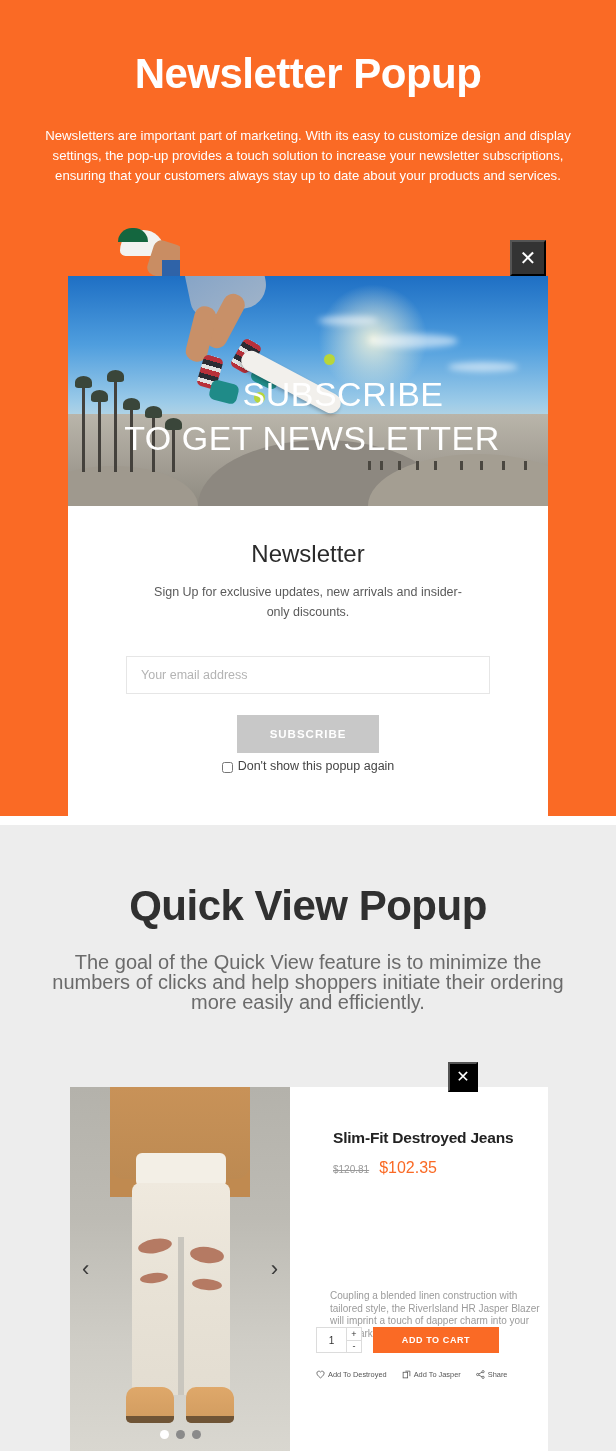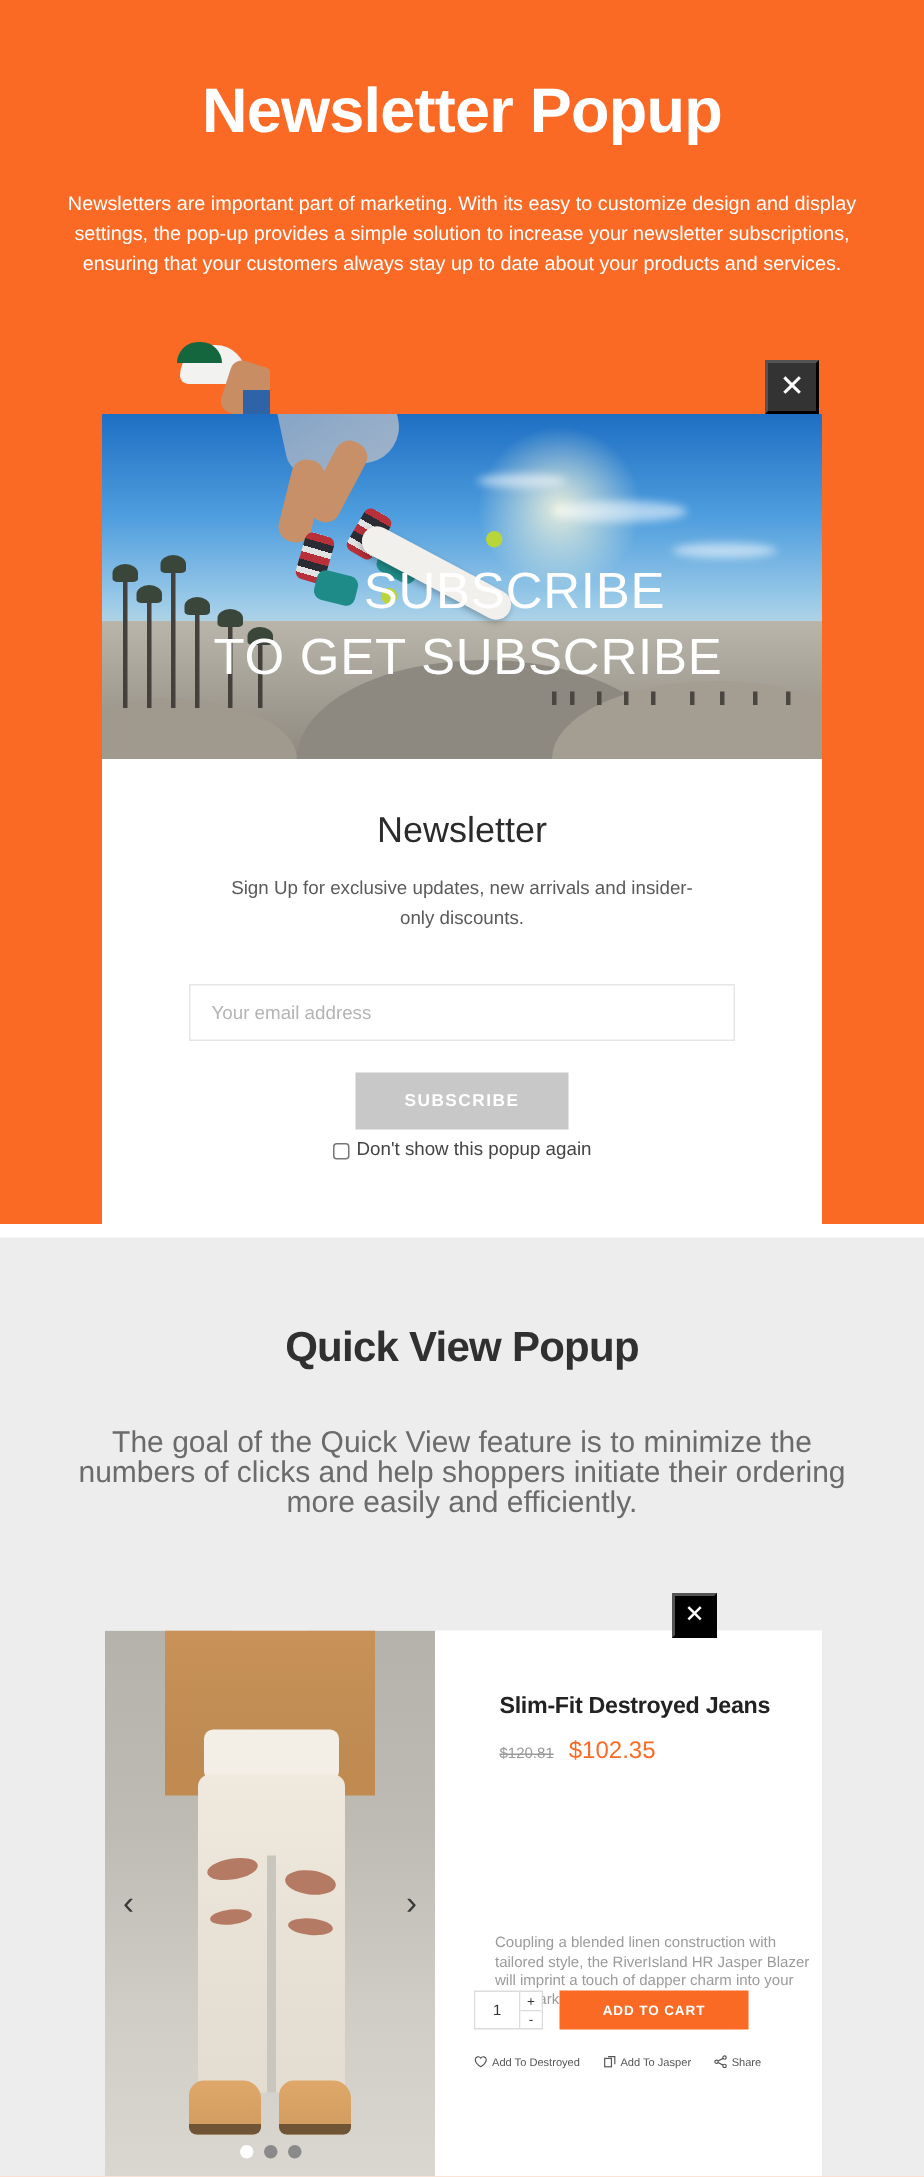--- a/index.html
+++ b/index.html
@@ -260,21 +260,21 @@
     left: 0; top: 825px;
     width: 616px; height: 626px;
     background: #ededed;
     overflow: hidden;
   }
   .qv-title {
     position: absolute;
     left: 0; top: 57px; width: 616px;
     text-align: center;
     color: #303030;
-    font-size: 28px;
+    font-size: 42px;
     font-weight: 700;
     letter-spacing: -0.5px;
   }
   .qv-desc {
     position: absolute;
     left: 38px; top: 127px; width: 540px;
     text-align: center;
     color: #6b6b6b;
     font-size: 20px;
     line-height: 20px;
@@ -487,21 +487,21 @@
 </style>
 </head>
 <body>
 
 <div class="page">
 
   <section class="newsletter-section">
 
     <h1 class="nl-title">Newsletter Popup</h1>
 
-    <p class="nl-desc">Newsletters are important part of marketing. With its easy to customize design and display settings, the pop-up provides a simple solution to increase your newsletter subscriptions, ensuring that your customers always stay up to date about your products and services.</p>
+    <p class="nl-desc">Newsletters are important part of marketing. With its easy to customize design and display settings, the pop-up provides a touch solution to increase your newsletter subscriptions, ensuring that your customers always stay up to date about your products and services.</p>
 
     <div class="skater-peek">
       <div class="cap"></div>
       <div class="cap-brim"></div>
       <div class="arm"></div>
       <div class="shirt"></div>
     </div>
 
     <button class="nl-close">✕</button>
 
@@ -543,21 +543,21 @@
           <div class="sk-sock s2"></div>
           <div class="sk-shoe sh1"></div>
           <div class="sk-shoe sh2"></div>
           <div class="sk-board"></div>
           <div class="sk-wheel w1"></div>
           <div class="sk-wheel w2"></div>
         </div>
 
         <div class="hero-overlay-text">
           <span class="l1">SUBSCRIBE</span>
-          <span class="l2">TO GET SUBSCRIBE</span>
+          <span class="l2">TO GET NEWSLETTER</span>
         </div>
       </div>
 
       <div class="nl-form">
         <div class="nl-form-title">Newsletter</div>
         <div class="nl-form-sub">Sign Up for exclusive updates, new arrivals and insider-only discounts.</div>
 
         <input class="nl-input" type="text" placeholder="Your email address" style="">
 
         <button class="nl-subscribe">SUBSCRIBE</button>

